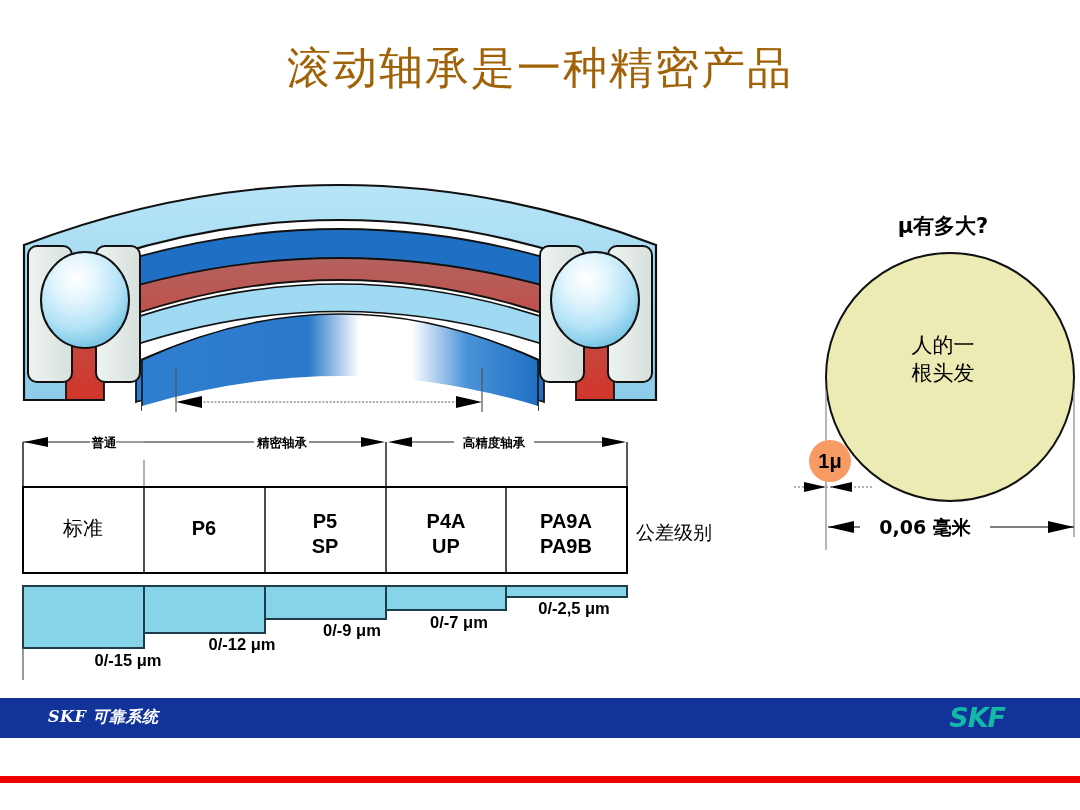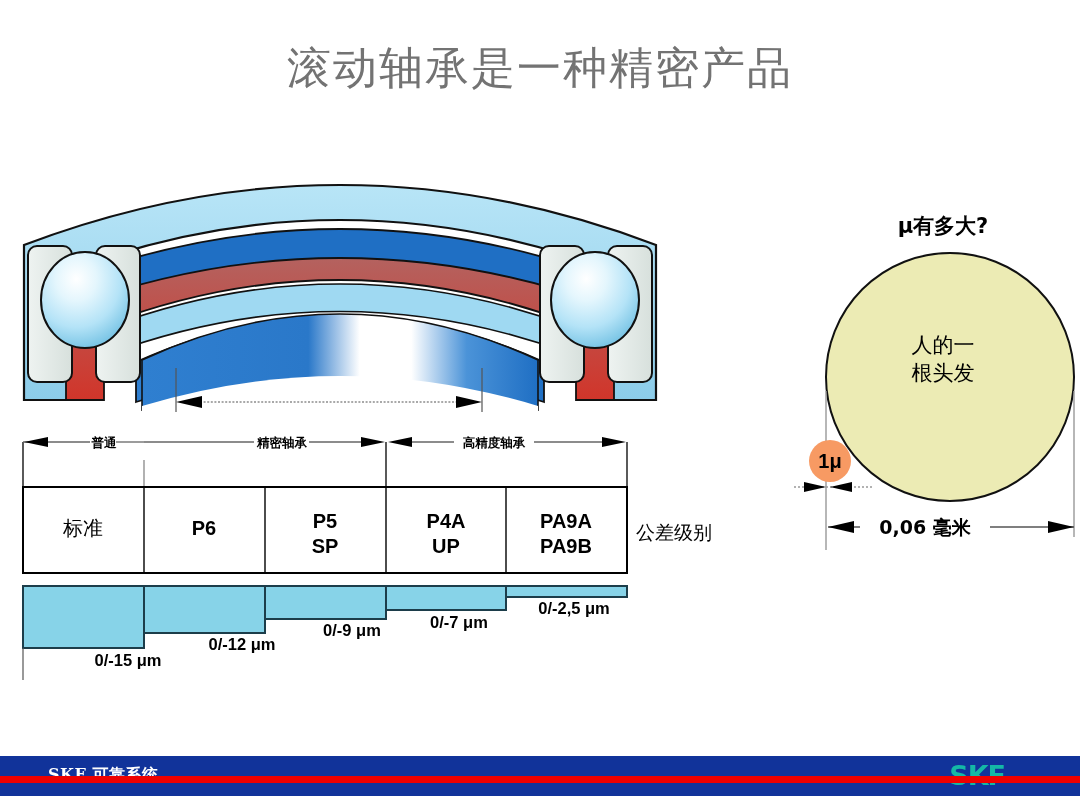--- a/index.html
+++ b/index.html
@@ -20,21 +20,21 @@
   #slide-title {
     position: absolute;
     left: 0;
     top: 44px;
     width: 1080px;
     text-align: center;
     font-family: "DejaVu Serif", "Liberation Serif", serif;
     font-size: 44px;
     font-weight: 400;
     letter-spacing: 2px;
-    color: #737373;
+    color: #a16207;
     line-height: 1.1;
   }
 
   
   #bearing-figure {
     position: absolute;
     left: 10px;
     top: 150px;
     width: 660px;
     height: 270px;
@@ -121,24 +121,25 @@
     font-size: 19px;
     font-weight: 700;
     fill: #000;
     text-anchor: middle;
   }
 
   
   #footer-bar {
     position: absolute;
     left: 0;
-    top: 756px;
+    top: 698px;
     width: 1080px;
     height: 40px;
     background: #11339a;
+    font-style: italic;
   }
   #footer-left-text {
     position: absolute;
     left: 48px;
     top: 9px;
     font-family: "DejaVu Serif", "Liberation Serif", serif;
     font-size: 16px;
     font-weight: 700;
     color: #ffffff;
     letter-spacing: 0.5px;

